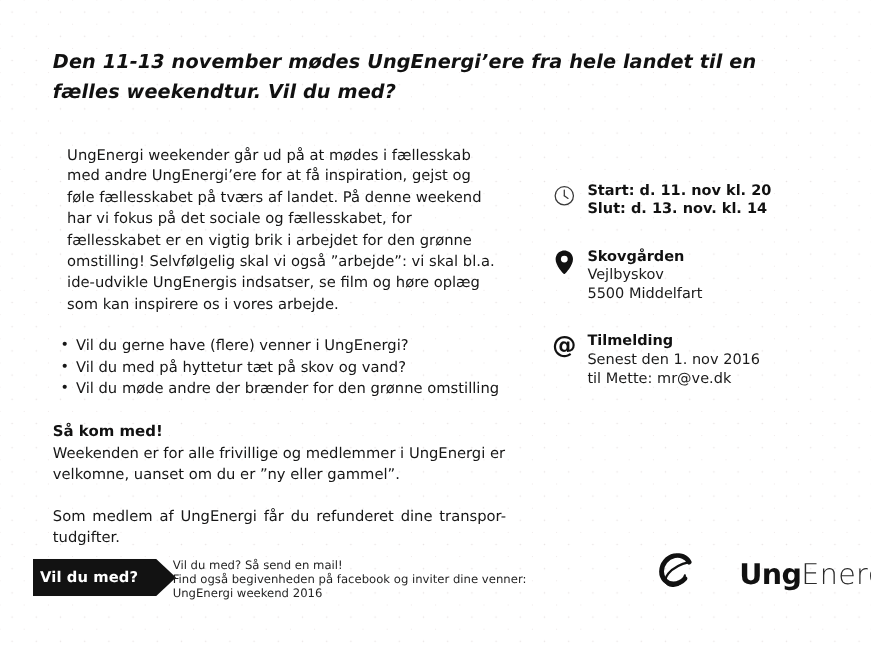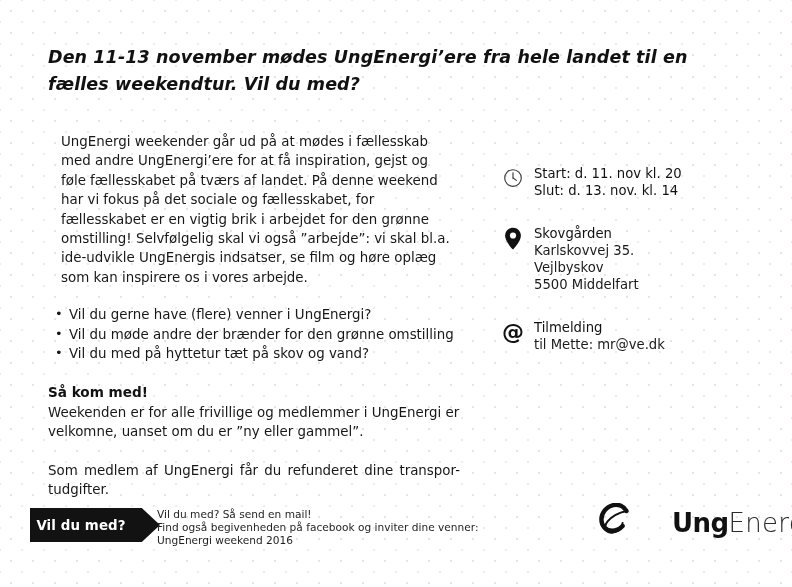--- a/index.html
+++ b/index.html
@@ -110,21 +110,21 @@
     top: 2px;
     width: 22px;
     height: 22px;
     display: flex;
     align-items: center;
     justify-content: center;
     color: #111111;
   }
   .info-title {
     font-size: 13.2px;
-    font-weight: normal;
+    font-weight: bold;
     line-height: 17px;
     color: #111111;
     display: block;
   }
   .info-line {
     font-size: 13.2px;
     line-height: 17px;
     color: #1a1a1a;
     display: block;
   }
@@ -208,22 +208,22 @@
 <div id="flyer-page">
 
   <div id="headline">Den 11-13 november mødes UngEnergi’ere fra hele landet til en fælles weekendtur. Vil du med?</div>
 
   <div id="left-column">
 
     <p class="body-para">UngEnergi weekender går ud på at mødes i fællesskab med andre UngEnergi’ere for at få inspiration, gejst og føle fællesskabet på tværs af landet. På denne weekend har vi fokus på det sociale og fællesskabet, for fællesskabet er en vigtig brik i arbejdet for den grønne omstilling! Selvfølgelig skal vi også ”arbejde”: vi skal bl.a. ide-udvikle UngEnergis indsatser, se film og høre oplæg som kan inspirere os i vores arbejde.</p>
 
     <ul id="bullet-list">
       <li>Vil du gerne have (flere) venner i UngEnergi?</li>
+      <li>Vil du med på hyttetur tæt på skov og vand?</li>
       <li>Vil du møde andre der brænder for den grønne omstilling</li>
-      <li>Vil du med på hyttetur tæt på skov og vand?</li>
     </ul>
 
     <p id="kom-med-heading">Så kom med!</p>
     <p class="body-para" id="kom-med-body">Weekenden er for alle frivillige og medlemmer i UngEnergi er velkomne, uanset om du er ”ny eller gammel”.</p>
 
     <p class="body-para" id="transport-para">Som medlem af UngEnergi får du refunderet dine transpor-tudgifter.</p>
   </div>
 
   <div id="info-panel">
 
@@ -240,30 +240,30 @@
     </div>
 
     <div class="info-row">
       <span class="info-icon">
         <svg width="18" height="23" viewBox="0 0 18 23" aria-hidden="true">
           <path d="M9 0.7C4.6 0.7 1.1 4.2 1.1 8.6c0 5.7 6.6 12.6 7.3 13.3 0.3 0.3 0.9 0.3 1.2 0 0.7-0.7 7.3-7.6 7.3-13.3C16.9 4.2 13.4 0.7 9 0.7z" fill="#111111"></path>
           <circle cx="9" cy="8.5" r="3.1" fill="#ffffff"></circle>
         </svg>
       </span>
       <span class="info-title">Skovgården</span>
-      <span class="info-line">Karlskovvej 35.</span>
       <span class="info-line">Vejlbyskov</span>
       <span class="info-line">5500 Middelfart</span>
     </div>
 
     <div class="info-row">
       <span class="info-icon">
         <span class="at-glyph">@</span>
       </span>
       <span class="info-title">Tilmelding</span>
+      <span class="info-line">Senest den 1. nov 2016</span>
       <span class="info-line">til Mette: mr@ve.dk</span>
     </div>
   </div>
 
   <div id="footer-tag">
     <div id="footer-tag-shape"></div>
     <div id="footer-tag-label">Vil du med?</div>
   </div>
 
   <div id="footer-text">

